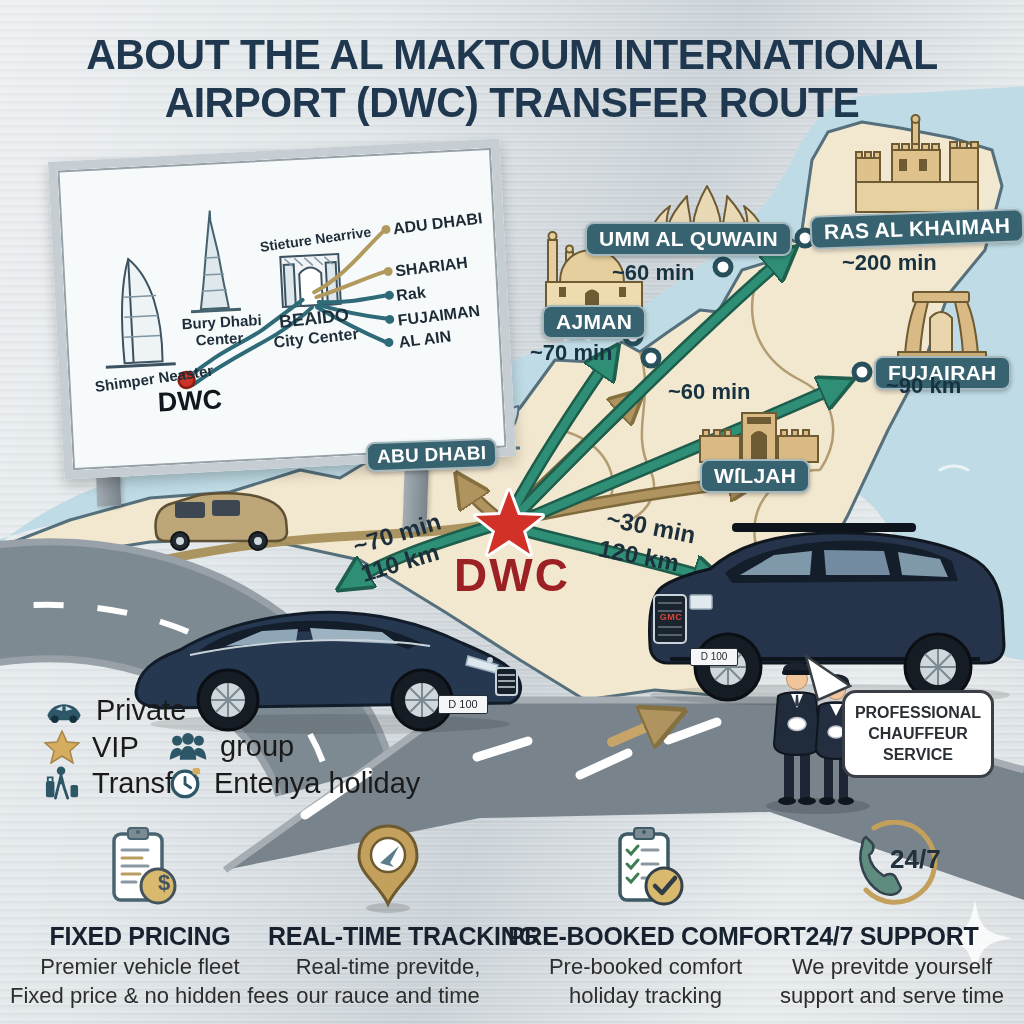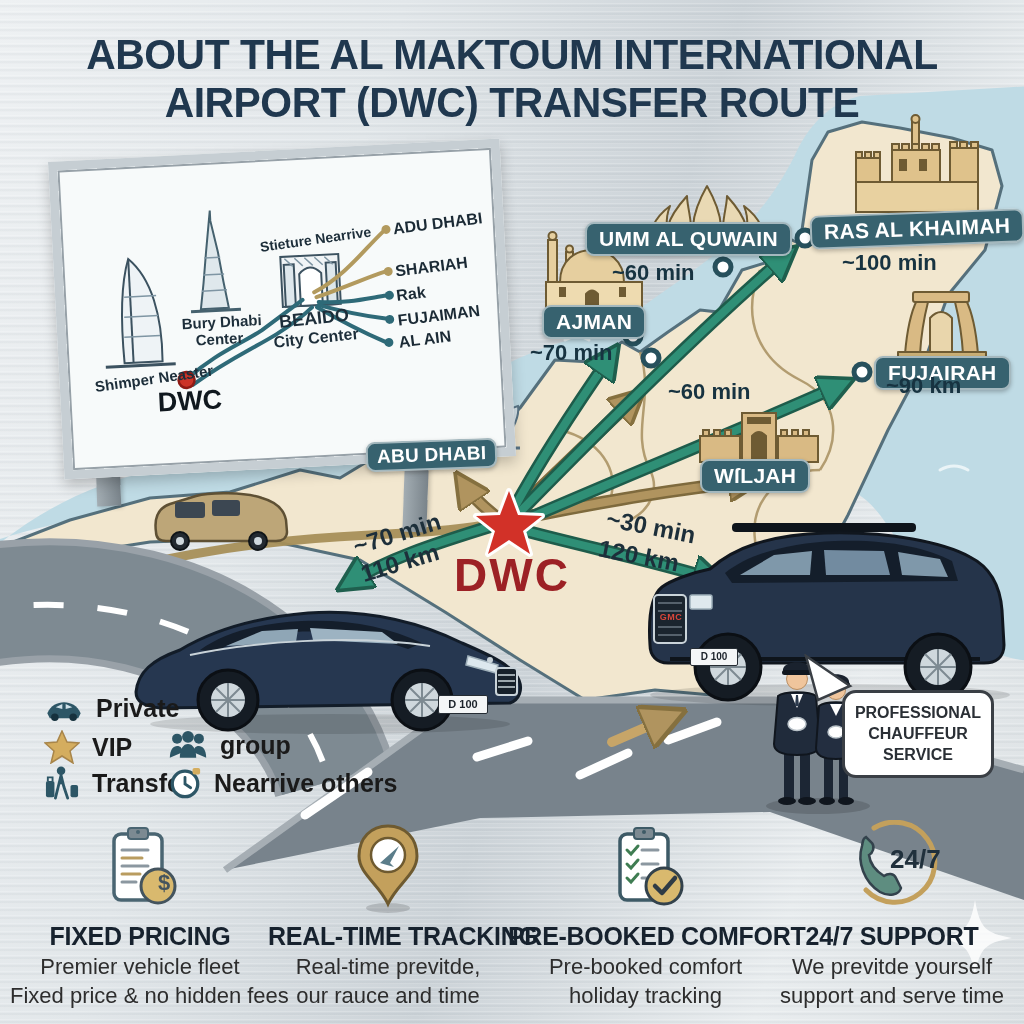--- a/index.html
+++ b/index.html
@@ -27,32 +27,32 @@
   .billboard{position:absolute;left:56px;top:150px;width:434px;height:300px;
     transform:rotate(-3deg);background:#f7fafa;border:9px solid #c6ced3;
     box-shadow:0 6px 14px rgba(0,0,0,.22), inset 0 0 0 2px #97a1a8;}
   .bb-leg{position:absolute;width:24px;background:linear-gradient(90deg,#a3adb3,#79838a);
     box-shadow:2px 2px 4px rgba(0,0,0,.2);}
   .bb-label{position:absolute;color:#1d2e3a;font-weight:700;white-space:nowrap;}
   .bb-dest{position:absolute;left:332px;color:#1b2a35;font-weight:800;font-size:16px;
     transform:rotate(-4deg);white-space:nowrap;}
   
   .legend-item{position:absolute;display:flex;align-items:center;gap:12px;}
-  .legend-item span{font-size:25px;color:#1a1a1a;font-weight:700;white-space:nowrap;}
+  .legend-item span{font-size:29px;color:#1a1a1a;font-weight:400;white-space:nowrap;}
   
   .feature{position:absolute;top:818px;text-align:center;}
   .f-icon{height:96px;display:flex;align-items:flex-end;justify-content:center;position:relative;}
   .f-title{font-size:25px;font-weight:800;color:#17222e;margin-top:8px;letter-spacing:-.3px;white-space:nowrap;}
   .f-line{font-size:22px;color:#2d2d2d;margin-top:3px;white-space:nowrap;}
   
   .bubble{position:absolute;left:842px;top:690px;width:134px;background:#fff;
     border:3px solid #3a3f45;border-radius:14px;padding:10px 6px;text-align:center;
     font-weight:800;font-size:16px;color:#2a2f35;line-height:1.3;}
   .plate{position:absolute;background:#f4f6f7;border:1.5px solid #252c33;border-radius:2px;
-    color:#1c232b;font-weight:700;text-align:center;}
+    color:#1c232b;font-weight:400;text-align:center;}
 </style>
 </head>
 <body>
 
 <div class="canvas">
 
   <svg class="abs" style="left:0;top:0" width="1024" height="1024" viewBox="0 0 1024 1024">
     <defs>
       <marker id="mG" viewBox="0 0 10 10" refX="6.5" refY="5" markerWidth="4.6" markerHeight="4.6" orient="auto-start-reverse">
         <path d="M0,0 L10,5 L0,10 z" fill="#2f8f76" stroke="#1f5f4e" stroke-width="1"></path>
@@ -291,21 +291,21 @@
 
   <div class="title">
     <div>ABOUT THE AL MAKTOUM INTERNATIONAL</div>
     <div>AIRPORT (DWC) TRANSFER ROUTE</div>
   </div>
 
   <div class="badge" style="left:585px;top:222px">UMM AL QUWAIN</div>
   <div class="note" style="left:612px;top:260px">~60 min</div>
 
   <div class="badge" style="left:810px;top:212px;transform:rotate(-2deg)">RAS AL KHAIMAH</div>
-  <div class="note" style="left:842px;top:250px">~100 min</div>
+  <div class="note" style="left:842px;top:250px">~200 min</div>
 
   <div class="badge" style="left:542px;top:305px">AJMAN</div>
   <div class="note" style="left:530px;top:340px">~70 min</div>
 
   <div class="note" style="left:668px;top:379px">~60 min</div>
 
   <div class="badge" style="left:874px;top:356px">FUJAIRAH</div>
   <div class="note" style="left:886px;top:373px">~90 km</div>
 
   <div class="badge small" style="left:366px;top:440px;transform:rotate(-2deg)">ABU DHABI</div>
@@ -404,21 +404,21 @@
       <rect x="28" y="20" width="8" height="13" rx="2" fill="#2d5666"></rect>
     </svg>
     <span>Transfer</span>
   </div>
   <div class="legend-item" style="left:168px;top:766px">
     <svg width="34" height="34" viewBox="0 0 36 36">
       <circle cx="18" cy="19" r="13.5" fill="#ffffff" stroke="#2d5666" stroke-width="3.5"></circle>
       <path d="M18,12 L18,19 L24,23" stroke="#2d5666" stroke-width="3" fill="none" stroke-linecap="round"></path>
       <rect x="26" y="2" width="8" height="7" rx="2" fill="#d4ad5f"></rect>
     </svg>
-    <span>Nearrive others</span>
+    <span>Entenya holiday</span>
   </div>
 
   <svg class="abs" style="left:758px;top:648px" width="118" height="168" viewBox="0 0 118 168">
     <ellipse cx="60" cy="158" rx="52" ry="8" fill="rgba(0,0,0,.15)"></ellipse>
 
     <g>
       <rect x="26" y="104" width="10" height="48" fill="#1c2634"></rect>
         <rect x="42" y="104" width="10" height="48" fill="#1c2634"></rect>
       <ellipse cx="29" cy="153" rx="9" ry="4" fill="#10161e"></ellipse>
         <ellipse cx="49" cy="153" rx="9" ry="4" fill="#10161e"></ellipse>

